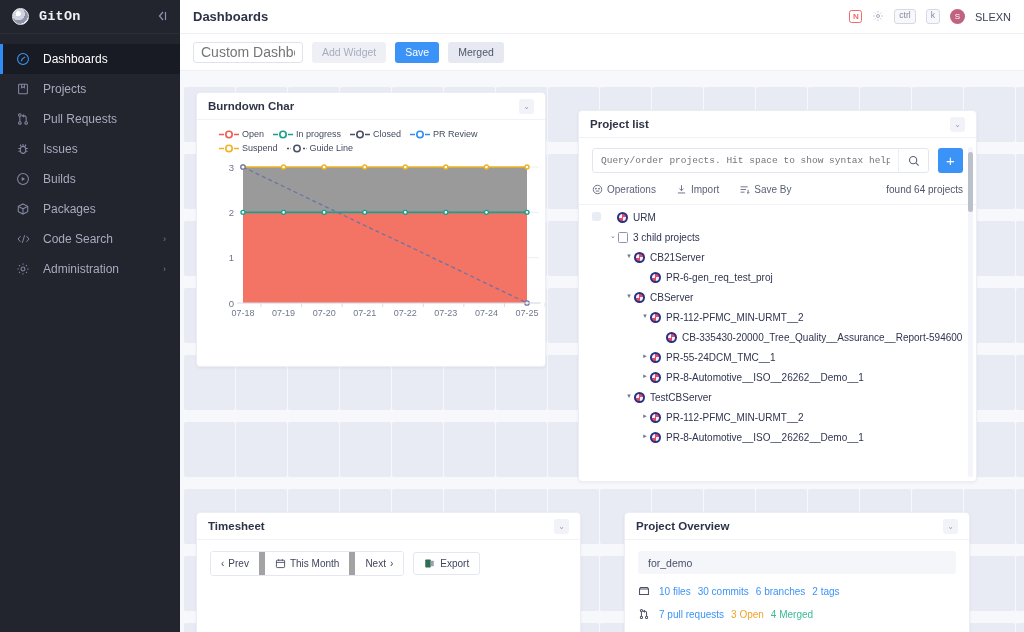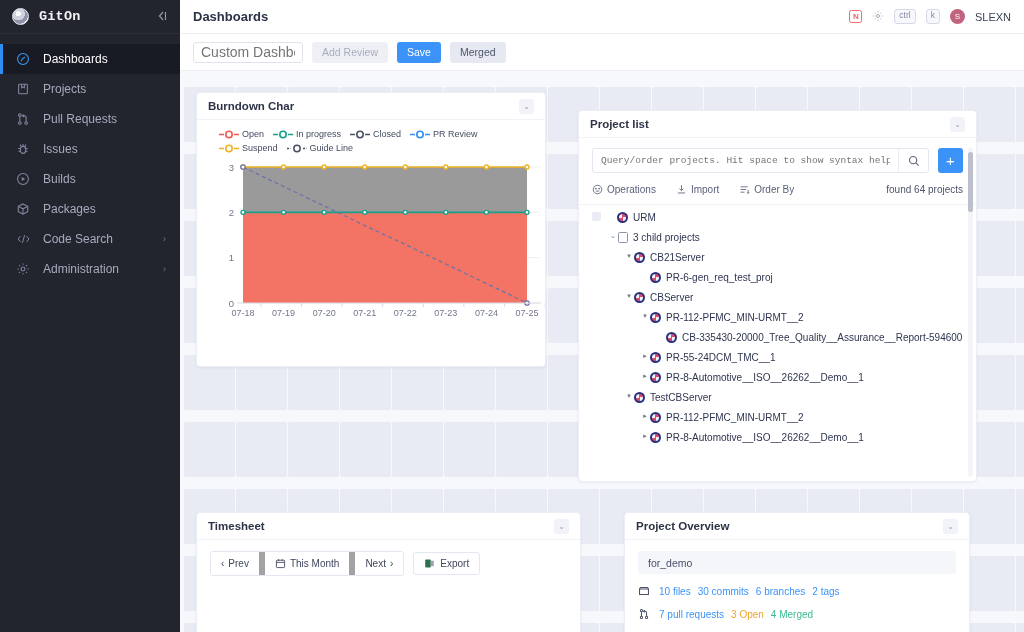--- a/index.html
+++ b/index.html
@@ -351,21 +351,21 @@
         </span>
         <span class="kbd">ctrl</span>
         <span class="kbd">k</span>
         <span class="avatar">S</span>
         <span class="user-name">SLEXN</span>
       </div>
     </div>
 
     <div class="actionbar">
       <input class="dash-input" type="text" placeholder="Custom Dashboard" style="">
-      <button class="btn btn-ghost">Add Review</button>
+      <button class="btn btn-ghost">Add Widget</button>
       <button class="btn btn-primary">Save</button>
       <button class="btn btn-default">Merged</button>
     </div>
 
     <div class="canvas">
 
       <div class="grid-bg" id="gridbg">
           <div class="grid-cell" style="left: 4px; top: 16px; width: 51px; height: 55px;"></div>
           <div class="grid-cell" style="left: 56px; top: 16px; width: 51px; height: 55px;"></div>
           <div class="grid-cell" style="left: 108px; top: 16px; width: 51px; height: 55px;"></div>
@@ -658,21 +658,21 @@
             <span class="pl-tool">
               <svg width="11" height="11" viewBox="0 0 14 14" fill="none" stroke="#5b6278" stroke-width="1.1">
                 <path d="M7 1.6v6.6M4.4 6l2.6 2.4L9.6 6M2.4 11.4h9.2"></path>
               </svg>
               <span>Import</span>
             </span>
             <span class="pl-tool">
               <svg width="11" height="11" viewBox="0 0 14 14" fill="none" stroke="#5b6278" stroke-width="1.1">
                 <path d="M2 3.6h9M2 7h7M2 10.4h5M11.6 7.4v4.4M10.2 10.6l1.4 1.4 1.4-1.4"></path>
               </svg>
-              <span>Order By</span>
+              <span>Save By</span>
             </span>
             <span class="pl-found">found 64 projects</span>
           </div>
 
           <div class="pl-sep"></div>
 
           <div class="tree" id="project-tree">
               <div class="tree-row" style="padding-left: 0px;">
                 <span class="tree-check"></span>
                 <span class="tw"></span>

